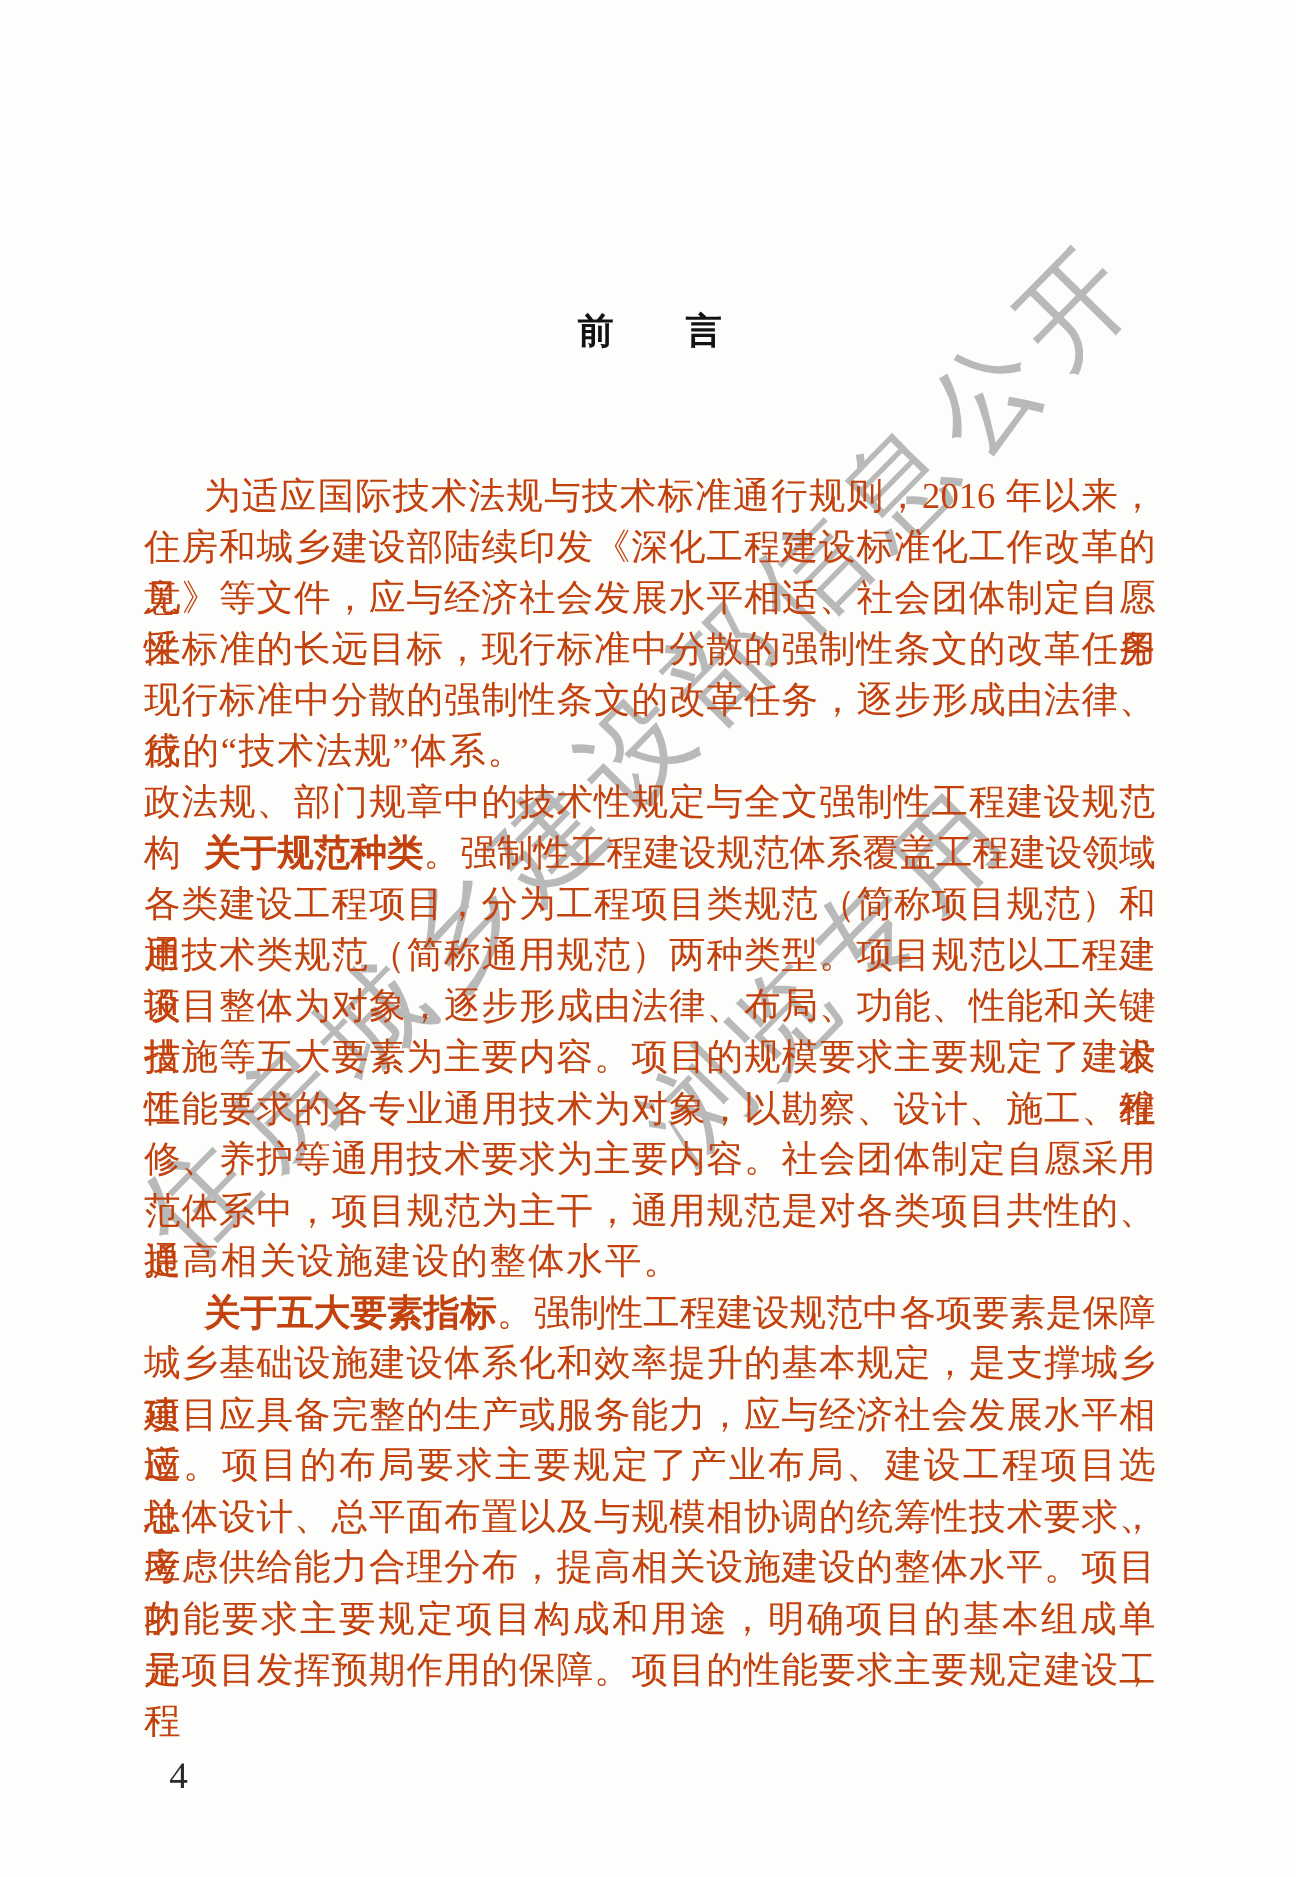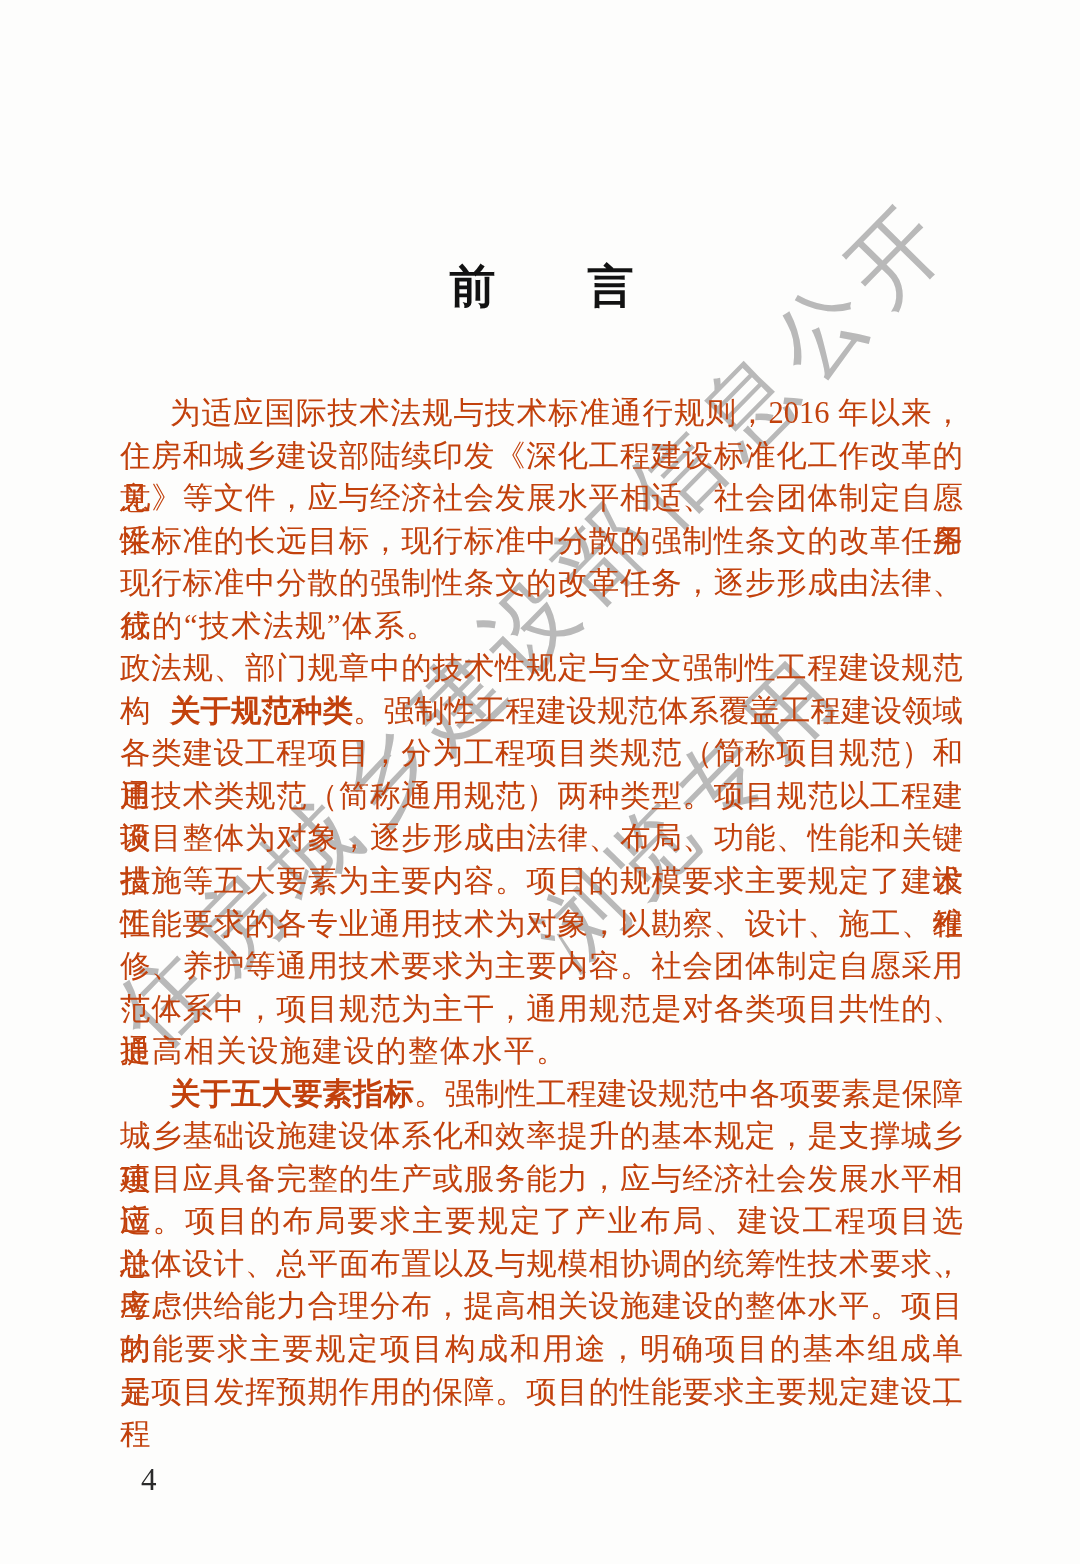--- a/index.html
+++ b/index.html
@@ -26,21 +26,21 @@
   .wm2{
     left:690px;top:812px;
     font-size:86px;letter-spacing:12px;
     transform:translate(-50%,-50%) rotate(-45.5deg);
   }
   
   .doc-title{
     position:absolute;
     left:120px;top:256px;width:843px;
     text-align:center;
-    font-size:46px;font-weight:700;
+    font-size:30px;font-weight:700;
     color:#121212;
     z-index:2;
     white-space:pre;
   }
   
   .body-text{
     position:absolute;
     left:120px;top:392px;width:843px;
     color:#1e1e1e;
     z-index:2;

